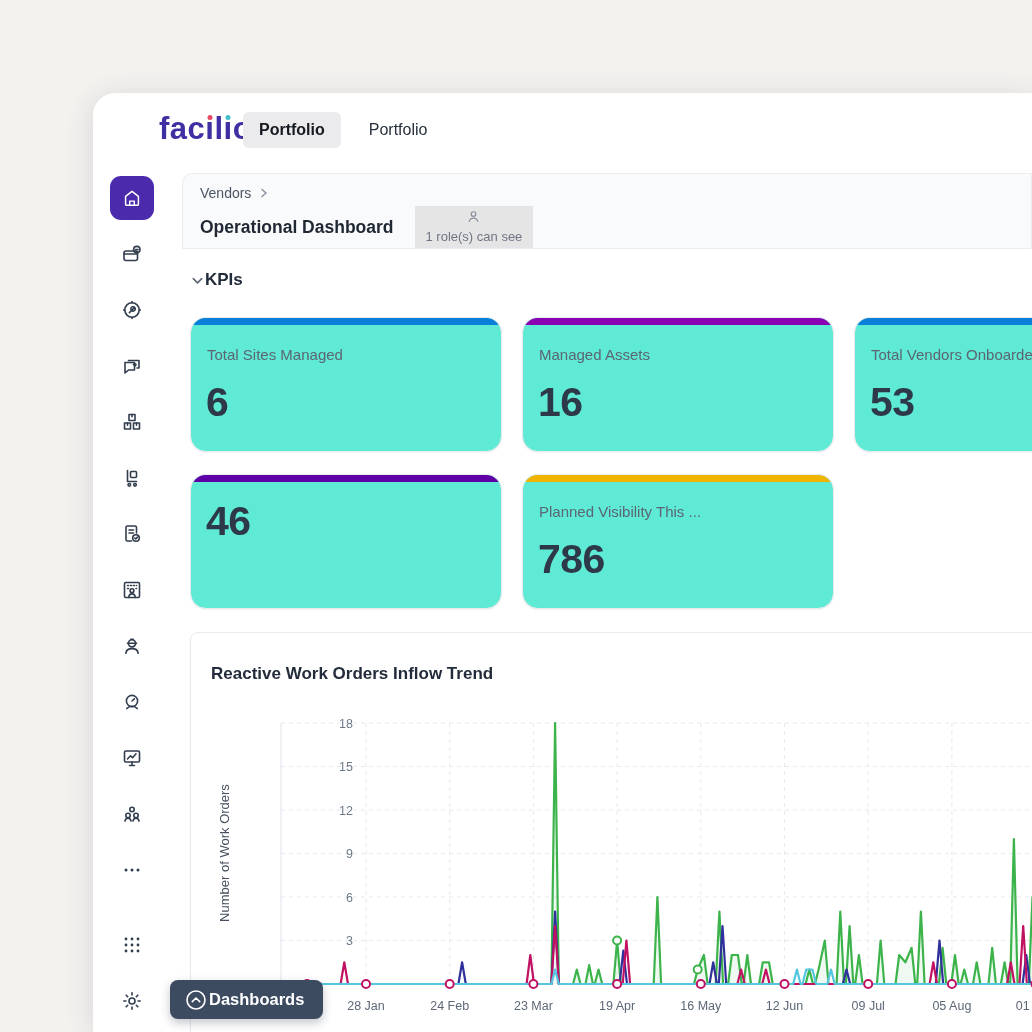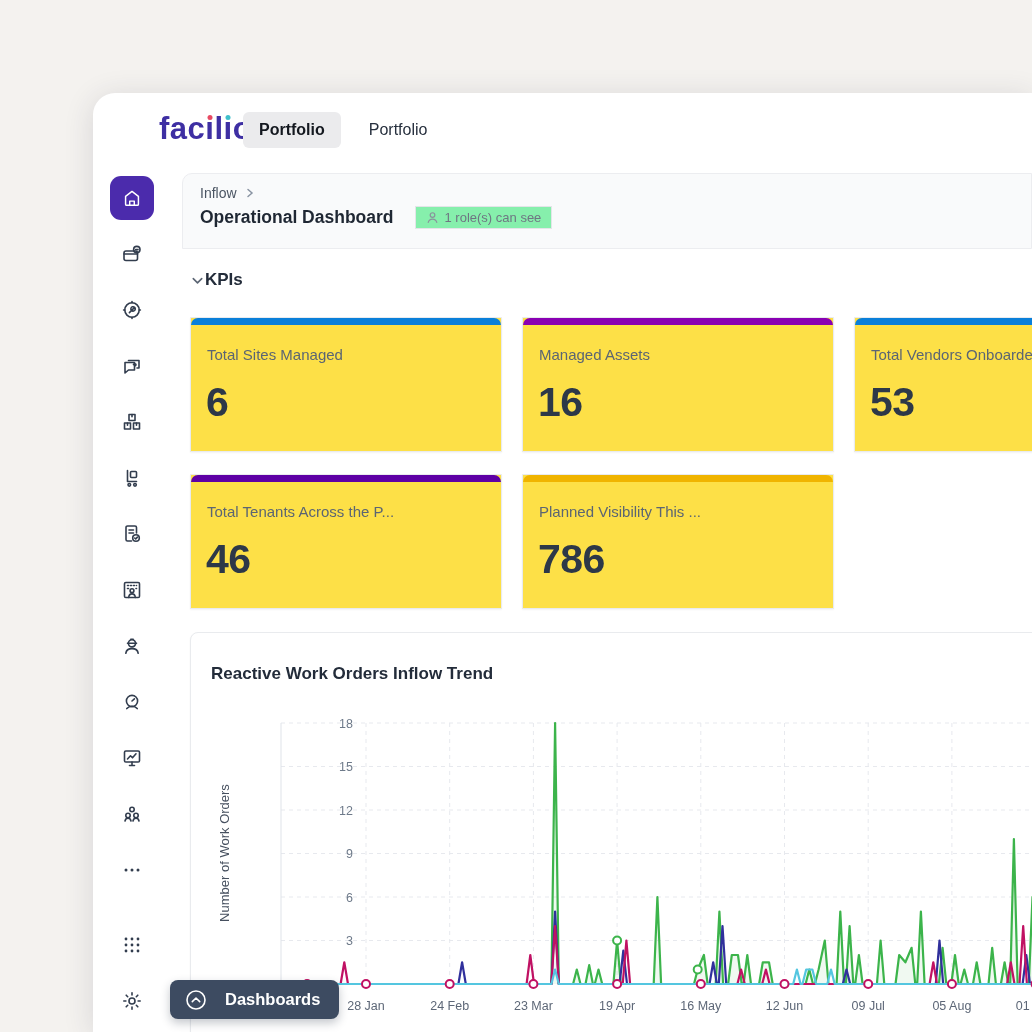--- a/index.html
+++ b/index.html
@@ -21,41 +21,41 @@
     display:flex;align-items:center;justify-content:center;margin-bottom:22px;}
   .side-item.active svg{width:22px;height:22px;}
   .side-item.brk{margin-top:19px;}
   
   .crumb-panel{position:absolute;left:89px;top:80px;right:0;height:76px;background:#f9fafb;
     border:1px solid #ecedf0;border-top-left-radius:10px;box-sizing:border-box;padding:11px 0 0 17px;}
   .crumb-row{display:flex;align-items:center;gap:8px;font-size:14px;color:#4b5563;}
   .crumb-chev{color:#8a94a3;line-height:0;}
   .title-row{display:flex;align-items:center;margin-top:5px;}
   .page-title{font-size:17.5px;font-weight:bold;color:#1f2733;}
-  .roles-badge{margin-left:21px;display:flex;align-items:center;gap:6px;background:#86efac;
-    border:1px solid #e3e5e8;border-radius:0;padding:3px 10px;font-size:13px;color:#6e7682;}
+  .roles-badge{margin-left:21px;display:flex;align-items:center;gap:6px;background:#e5e5e5;
+    border:1px solid #e3e5e8;border-radius:0;padding:3px 10px;font-size:13px;color:#6e7682;flex-direction:column;}
   
   .kpi-head{position:absolute;left:97px;top:177px;display:flex;align-items:center;gap:0;}
   .kpi-head .chev{color:#5b6573;line-height:0;cursor:pointer;}
   .kpi-title{font-size:17px;font-weight:bold;color:#23House2c3a;color:#232c3a;}
   .kpi-grid{position:absolute;left:97px;top:224px;display:grid;grid-template-columns:repeat(3,312px);
     grid-auto-rows:135px;column-gap:20px;row-gap:22px;}
-  .kpi-card{background:#fde047;border:1px solid #e9ebee;border-radius:1px;box-shadow:0 1px 2px rgba(16,24,40,.05);
+  .kpi-card{background:#5eead4;border:1px solid #e9ebee;border-radius:16px;box-shadow:0 1px 2px rgba(16,24,40,.05);
     position:relative;overflow:hidden;}
   .kpi-strip{height:7px;border-top-left-radius:8px;border-top-right-radius:8px;}
   .kpi-label{margin:21px 16px 0 16px;font-size:15px;color:#5b6573;white-space:nowrap;overflow:hidden;}
   .kpi-value{margin:16px 16px 0 15px;font-size:41px;font-weight:bold;color:#2d3848;letter-spacing:-.5px;}
   
   .chart-card{position:absolute;left:97px;top:539px;width:1000px;height:500px;background:#fff;
     border:1px solid #e9ebee;border-radius:8px;box-shadow:0 1px 2px rgba(16,24,40,.05);overflow:hidden;}
   .chart-title{position:absolute;left:20px;top:31px;font-size:17px;font-weight:bold;color:#232c3a;}
   .chart-card svg{position:absolute;left:0;top:0;}
   
   .dash-btn{position:absolute;left:77px;top:887px;height:39px;background:#3d4b61;border-radius:8px;
-    display:flex;align-items:center;gap:18px;padding:0 19px 0 15px;color:#fff;cursor:pointer;z-index:6;
+    display:flex;align-items:center;gap:2px;padding:0 19px 0 15px;color:#fff;cursor:pointer;z-index:6;
     box-shadow:0 4px 10px rgba(20,30,50,.25);}
   .dash-btn .lbl{font-size:16.5px;font-weight:bold;}
 </style>
 </head>
 <body>
 
 <div class="window">
 
   <div class="logo" style="color: rgb(62, 47, 163); margin-left: 44px;">fac<span class="logo-i">ı<span class="dot" style="background: rgb(232, 74, 99);"></span></span>l<span class="logo-i">ı<span class="dot" style="background: rgb(63, 192, 203);"></span></span>o</div>
 
@@ -150,21 +150,21 @@
           <circle cx="18" cy="18" r="1.4" fill="currentColor"></circle>
         </svg></div>
       <div class="side-item"><svg viewBox="0 0 24 24">
           <circle cx="12" cy="12" r="3" fill="none" stroke="currentColor" stroke-width="1.6" stroke-linecap="round" stroke-linejoin="round"></circle>
           <path d="M12 3.8v2.1M12 18.1v2.1M3.8 12h2.1M18.1 12h2.1M6.2 6.2l1.5 1.5M16.3 16.3l1.5 1.5M17.8 6.2l-1.5 1.5M7.7 16.3l-1.5 1.5" fill="none" stroke="currentColor" stroke-width="1.6" stroke-linecap="round" stroke-linejoin="round"></path>
         </svg></div>
     </div>
 
   <div class="crumb-panel">
     <div class="crumb-row">
-      <span>Inflow</span>
+      <span>Vendors</span>
       <span class="crumb-chev">
         <svg width="10" height="10" viewBox="0 0 10 10">
             <path d="M3 1.5 7 5 3 8.5" fill="none" stroke="#8a94a3" stroke-width="1.5" stroke-linecap="round"></path>
           </svg>
       </span>
     </div>
     <div class="title-row">
       <span class="page-title">Operational Dashboard</span>
       <span class="roles-badge">
         <svg width="13" height="13" viewBox="0 0 14 14">
@@ -196,21 +196,20 @@
         <div class="kpi-label">Managed Assets</div>
         <div class="kpi-value">16</div>
       </div>
       <div class="kpi-card">
         <div class="kpi-strip" style="background: rgb(10, 127, 217);"></div>
         <div class="kpi-label">Total Vendors Onboarded</div>
         <div class="kpi-value">53</div>
       </div>
       <div class="kpi-card">
         <div class="kpi-strip" style="background: rgb(94, 0, 165);"></div>
-        <div class="kpi-label">Total Tenants Across the P...</div>
         <div class="kpi-value">46</div>
       </div>
       <div class="kpi-card">
         <div class="kpi-strip" style="background: rgb(240, 180, 0);"></div>
         <div class="kpi-label">Planned Visibility This ...</div>
         <div class="kpi-value">786</div>
       </div>
     </div>
 
   <div class="chart-card">

